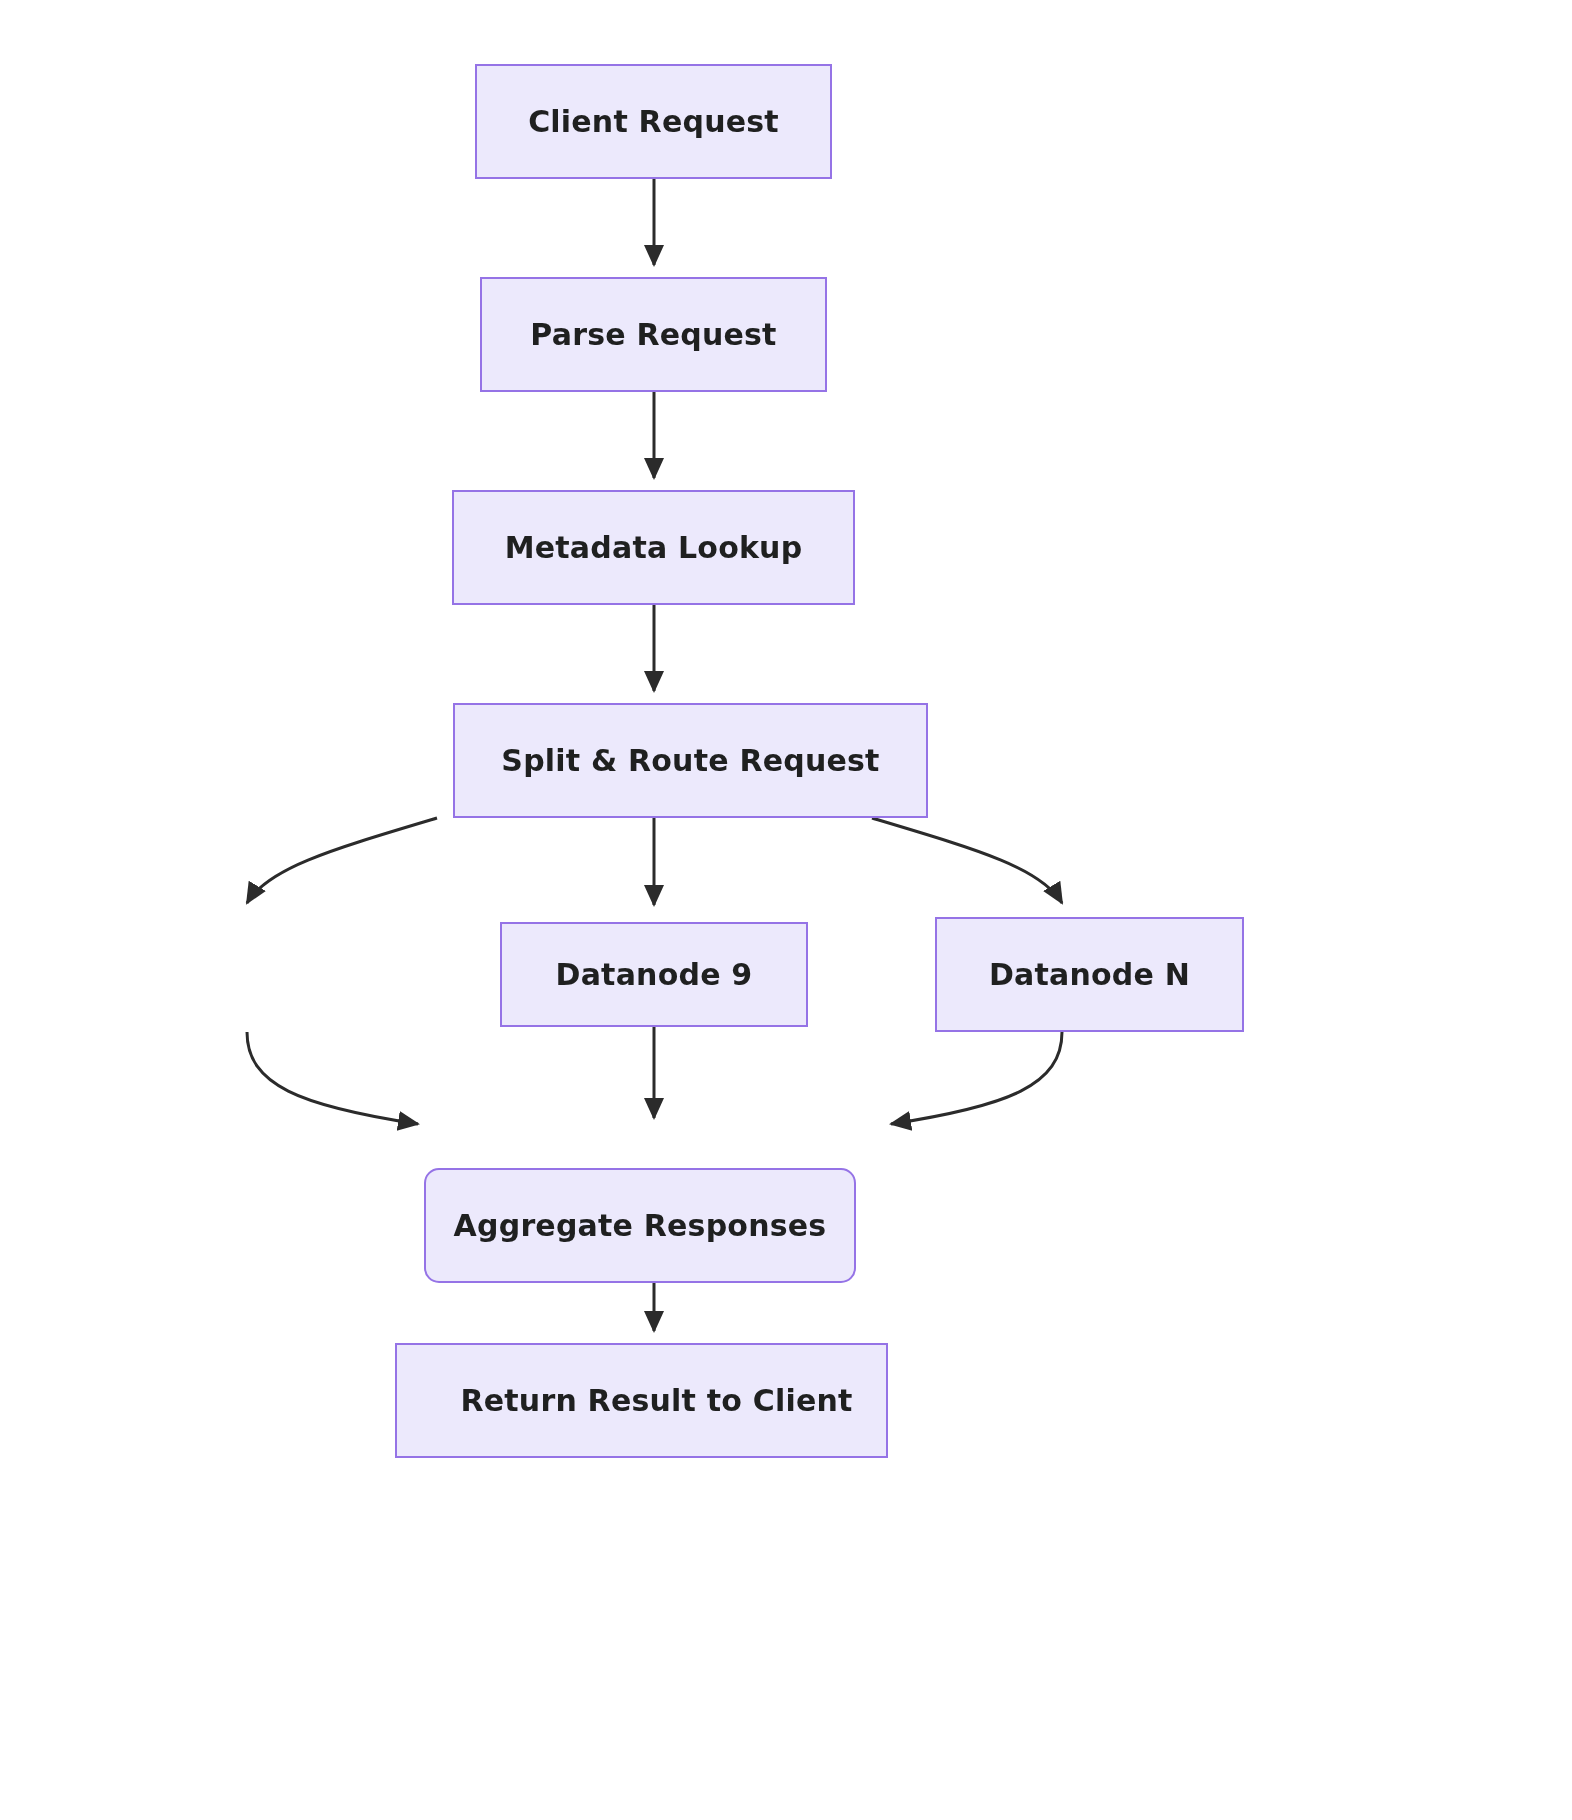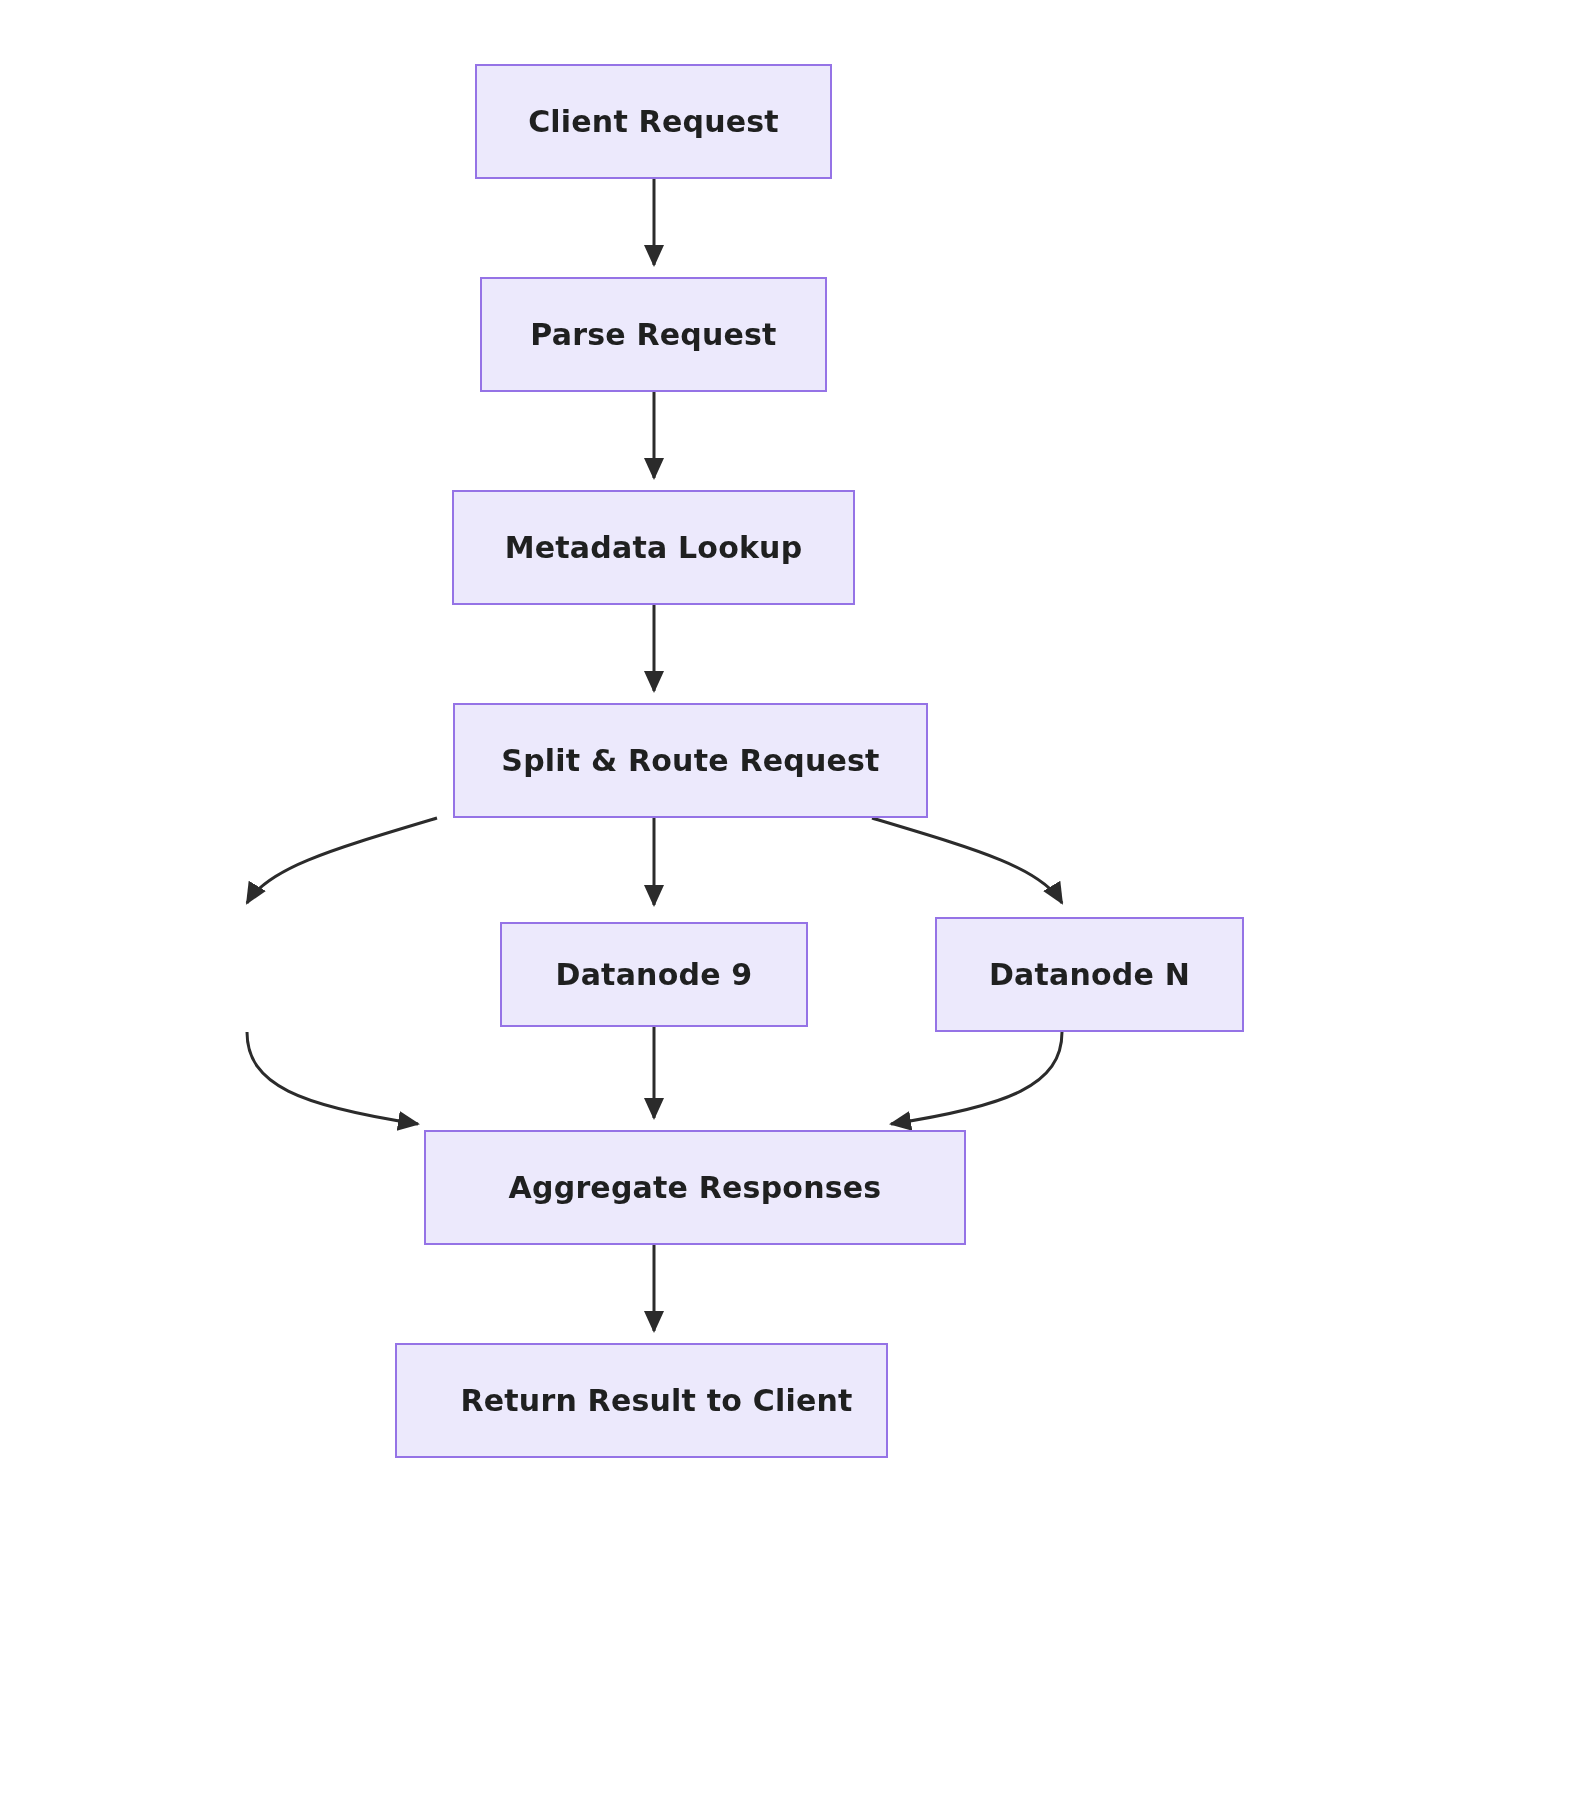--- a/index.html
+++ b/index.html
@@ -99,21 +99,21 @@
 
 
   <div class="node" style="left: 500px; top: 922px; width: 308px; height: 105px;">
     <span class="node-label">Datanode 9</span>
   </div>
 
   <div class="node" style="left: 903px; top: 917px; width: 309px; height: 115px; margin-left: 32px;">
     <span class="node-label">Datanode N</span>
   </div>
 
-  <div class="node" style="left: 424px; top: 1130px; width: 542px; height: 115px;">
+  <div class="node" style="left: 424px; top: 1168px; width: 432px; height: 115px; border-radius: 15px;">
     <span class="node-label">Aggregate Responses</span>
   </div>
 
   <div class="node" style="left: 395px; top: 1343px; width: 493px; height: 115px; padding-left: 30px;">
     <span class="node-label">Return Result to Client</span>
   </div>
 
 </div>
 
 </body></html>

